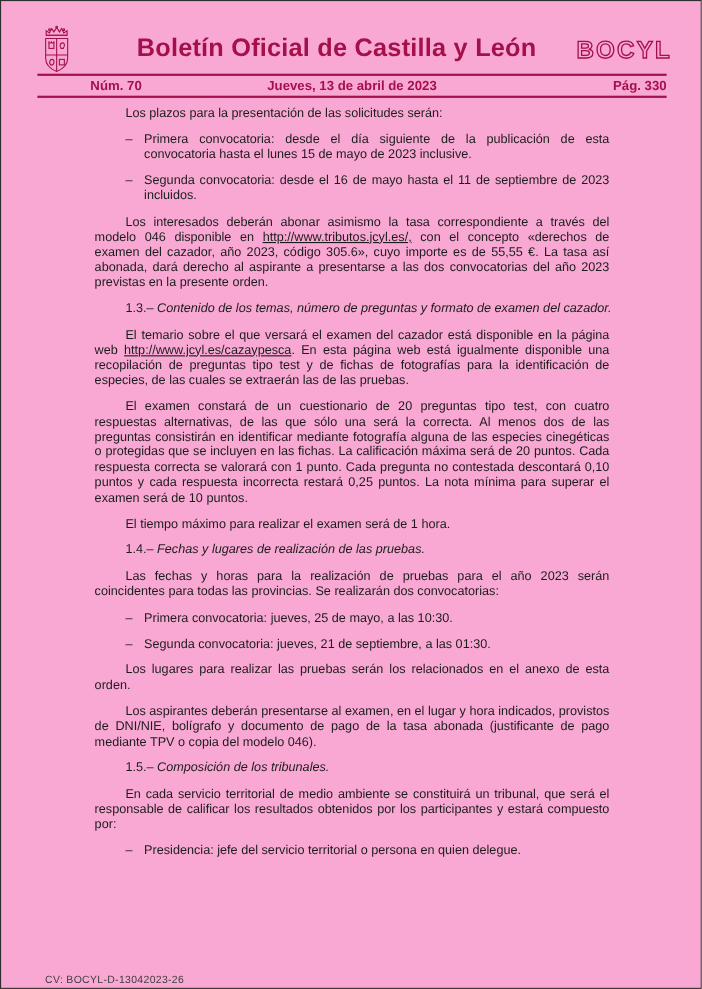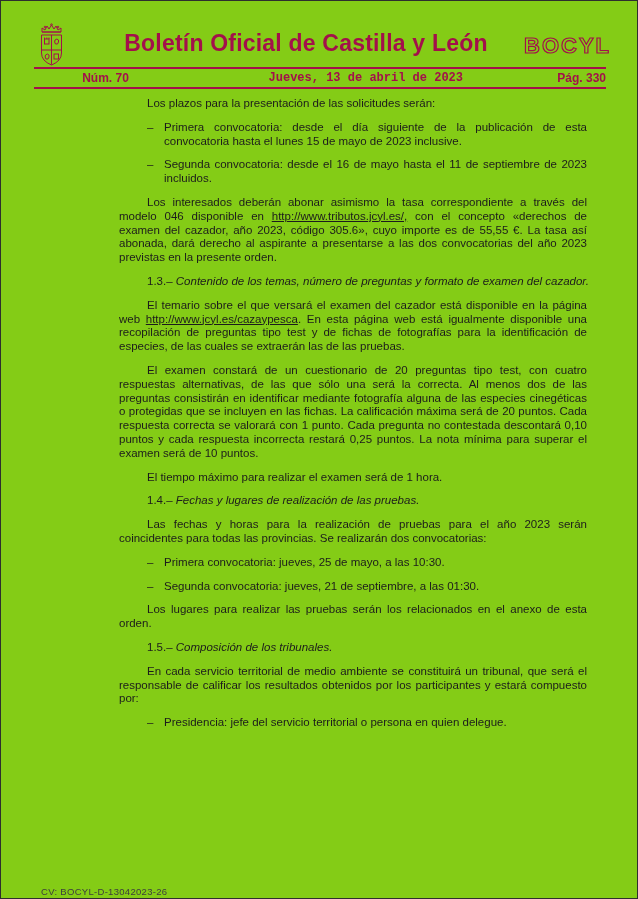--- a/index.html
+++ b/index.html
@@ -4,21 +4,21 @@
 <style>
   :root{
     --accent:#A3104B;
     --ink:#1c1c1c;
   }
   html,body{margin:0;padding:0;background:#ffffff;}
   .page{
     position:relative;
     width:636px;height:897px;
     border:1px solid #2e2e2e;
-    background:#84cc16;
+    background:#f9a8d4;
     font-family:"Liberation Sans","DejaVu Sans",sans-serif;
     color:var(--ink);
     overflow:hidden;
     box-sizing:content-box;
   }
   
   .coat{position:absolute;left:37px;top:22px;width:27px;height:44px;}
   .masthead-title{
     position:absolute;left:120px;top:29px;width:370px;
     text-align:center;
@@ -38,28 +38,27 @@
     background:var(--accent);
   }
   .rule-top{top:66px;}
   .rule-bottom{top:86px;}
   .meta-row{
     position:absolute;left:33px;top:70px;width:572px;height:14px;
     display:flex;align-items:center;
     font-size:12px;font-weight:bold;color:var(--accent);
   }
   .meta-issue{flex:1;text-align:center;}
-  .meta-date{flex:2;text-align:right;font-family:Liberation Mono, monospace;}
+  .meta-date{flex:2;text-align:center;}
   .meta-page{flex:1;text-align:right;}
   
   .doc-body{
     position:absolute;left:85px;top:96px;width:468px;
     font-size:11.5px;line-height:13.8px;
     text-align:justify;
-    margin-left:33px;
   }
   .para{margin:0 0 10px 0;text-indent:28px;}
   .section-heading{
     margin:0 0 10px 28px;text-indent:0;
     text-align:left;white-space:nowrap;
   }
   .section-heading .h-num{font-style:normal;}
   .section-heading .h-title{font-style:italic;}
   .bullet{
     display:flex;margin:0 0 10px 28px;text-indent:0;
@@ -146,20 +145,21 @@
       <span class="b-text">Primera convocatoria: jueves, 25 de mayo, a las 10:30.</span>
     </div>
 
     <div class="bullet">
       <span class="dash">–</span>
       <span class="b-text">Segunda convocatoria: jueves, 21 de septiembre, a las 01:30.</span>
     </div>
 
     <p class="para">Los lugares para realizar las pruebas serán los relacionados en el anexo de esta orden.</p>
 
+    <p class="para">Los aspirantes deberán presentarse al examen, en el lugar y hora indicados, provistos de DNI/NIE, bolígrafo y documento de pago de la tasa abonada (justificante de pago mediante TPV o copia del modelo 046).</p>
 
     <p class="section-heading"><span class="h-num">1.5.– </span><span class="h-title">Composición de los tribunales.</span></p>
 
     <p class="para">En cada servicio territorial de medio ambiente se constituirá un tribunal, que será el responsable de calificar los resultados obtenidos por los participantes y estará compuesto por:</p>
 
     <div class="bullet">
       <span class="dash">–</span>
       <span class="b-text">Presidencia: jefe del servicio territorial o persona en quien delegue.</span>
     </div>
 

